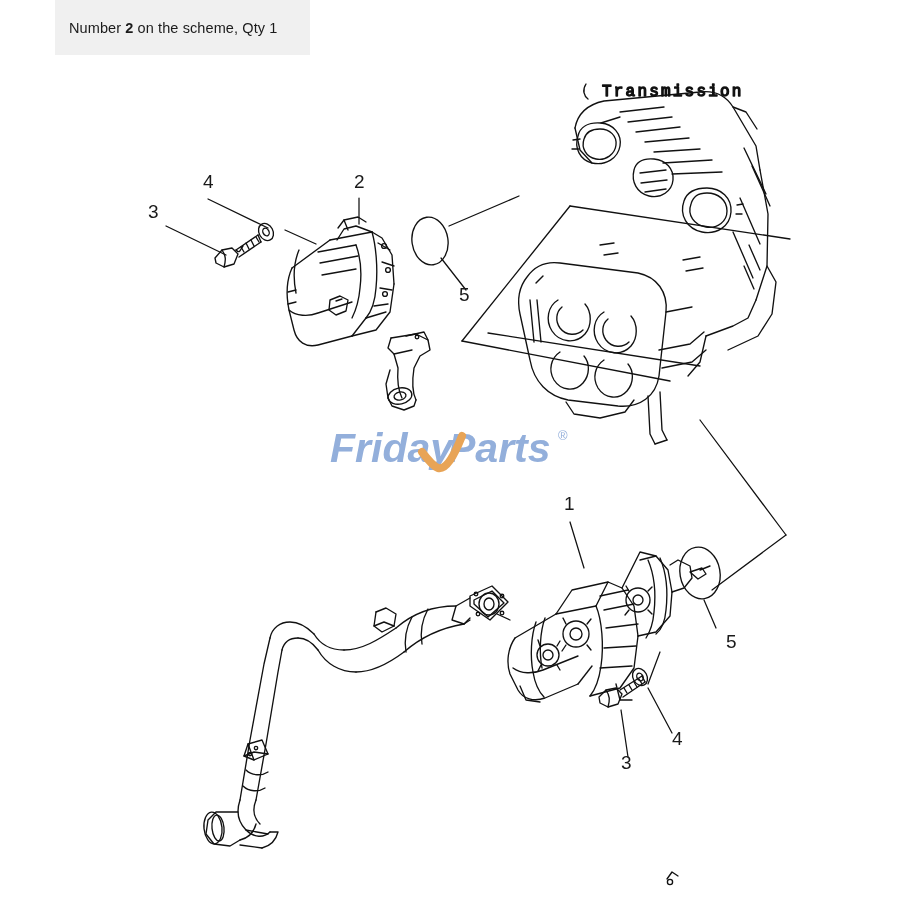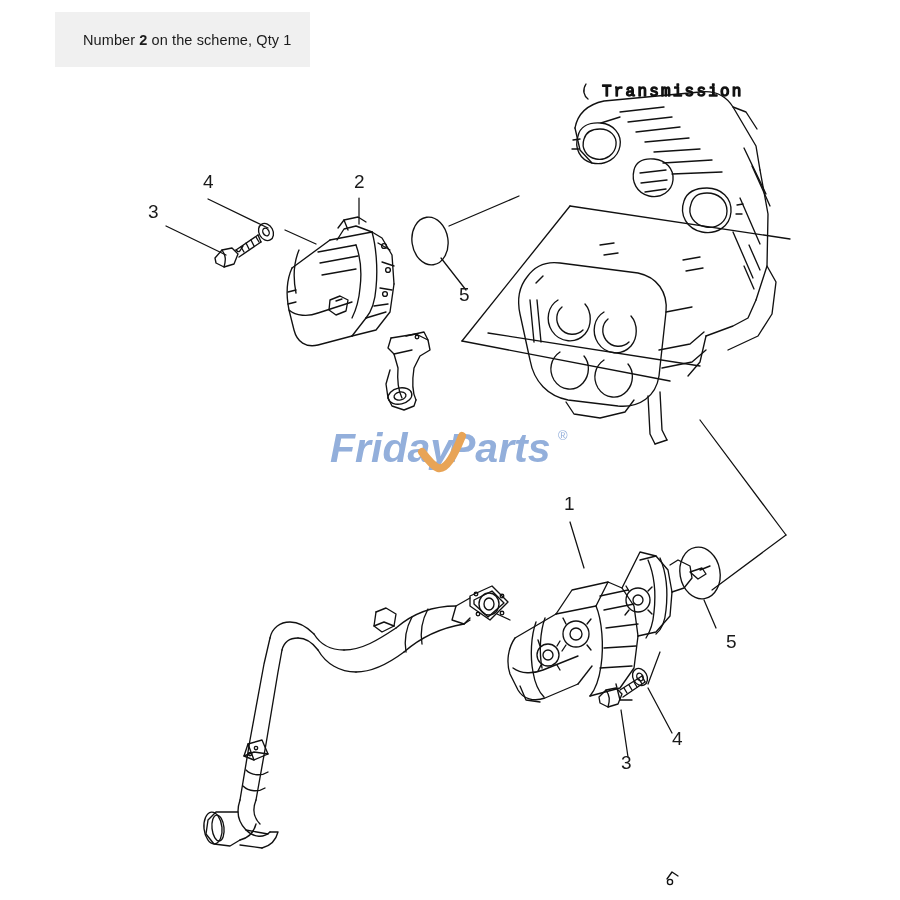--- a/index.html
+++ b/index.html
@@ -26,23 +26,22 @@
   
   #header-banner {
     position: absolute;
     left: 55px;
     top: 0px;
     width: 255px;
     height: 55px;
     background: #f0f0f0;
     display: flex;
     align-items: center;
-    padding-left: 28px;
+    padding-left: 14px;
     box-sizing: border-box;
-    margin-top: 12px;
   }
   #header-banner .htext {
     font-size: 14.5px;
     color: #1b1b1b;
     letter-spacing: 0.1px;
     white-space: nowrap;
   }
   #header-banner .htext b { font-weight: 700; }
 
   

